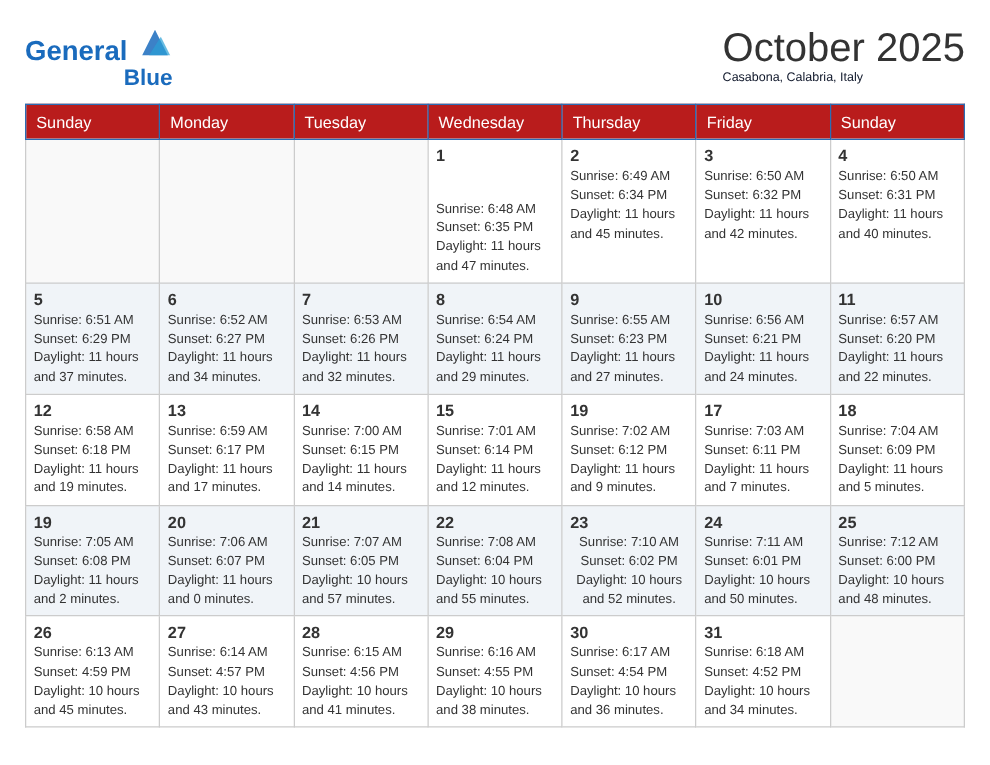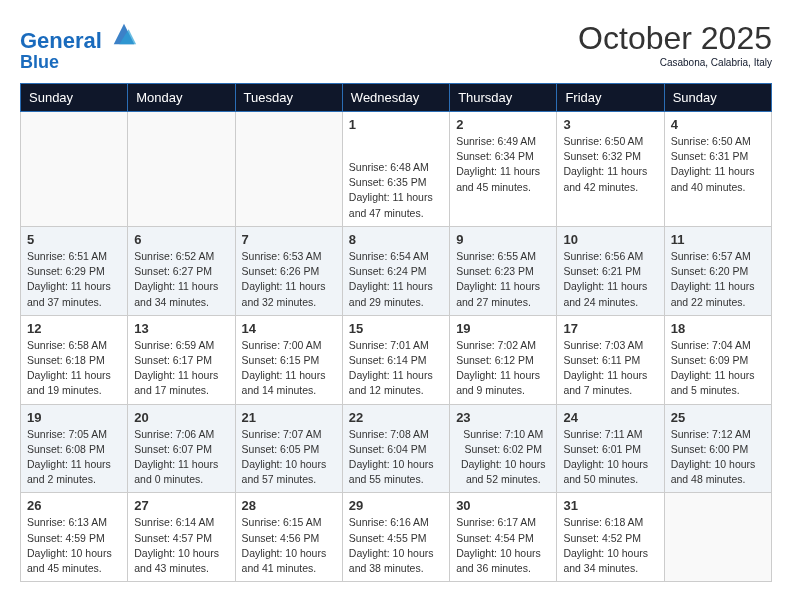--- a/index.html
+++ b/index.html
@@ -18,48 +18,48 @@
     }
     .logo {
       display: flex;
       align-items: center;
     }
     .logo-text {
       font-size: 22px;
       font-weight: bold;
       color: #333;
       line-height: 1.1;
+      text-align: right;
     }
     .logo-text span {
       color: #1a6bbd;
     }
     .logo-icon {
       width: 28px;
       height: 28px;
       margin-left: 2px;
     }
     .title-block {
-      text-align: right;
     }
     .month-title {
       font-size: 32px;
       font-weight: normal;
       color: #333;
     }
     .location {
       font-size: 10px;
       color: #0f172a;
     }
     .calendar {
       width: 100%;
       border-collapse: collapse;
       font-size: 11px;
     }
     .calendar th {
-      background-color: #0f172a;
+      background-color: #b91c1c;
       color: #fff;
       text-align: left;
       padding: 6px 8px;
       font-size: 13px;
       font-weight: normal;
       border: 1px solid #2a6db5;
     }
     .calendar td {
       vertical-align: top;
       border: 1px solid #ccc;

